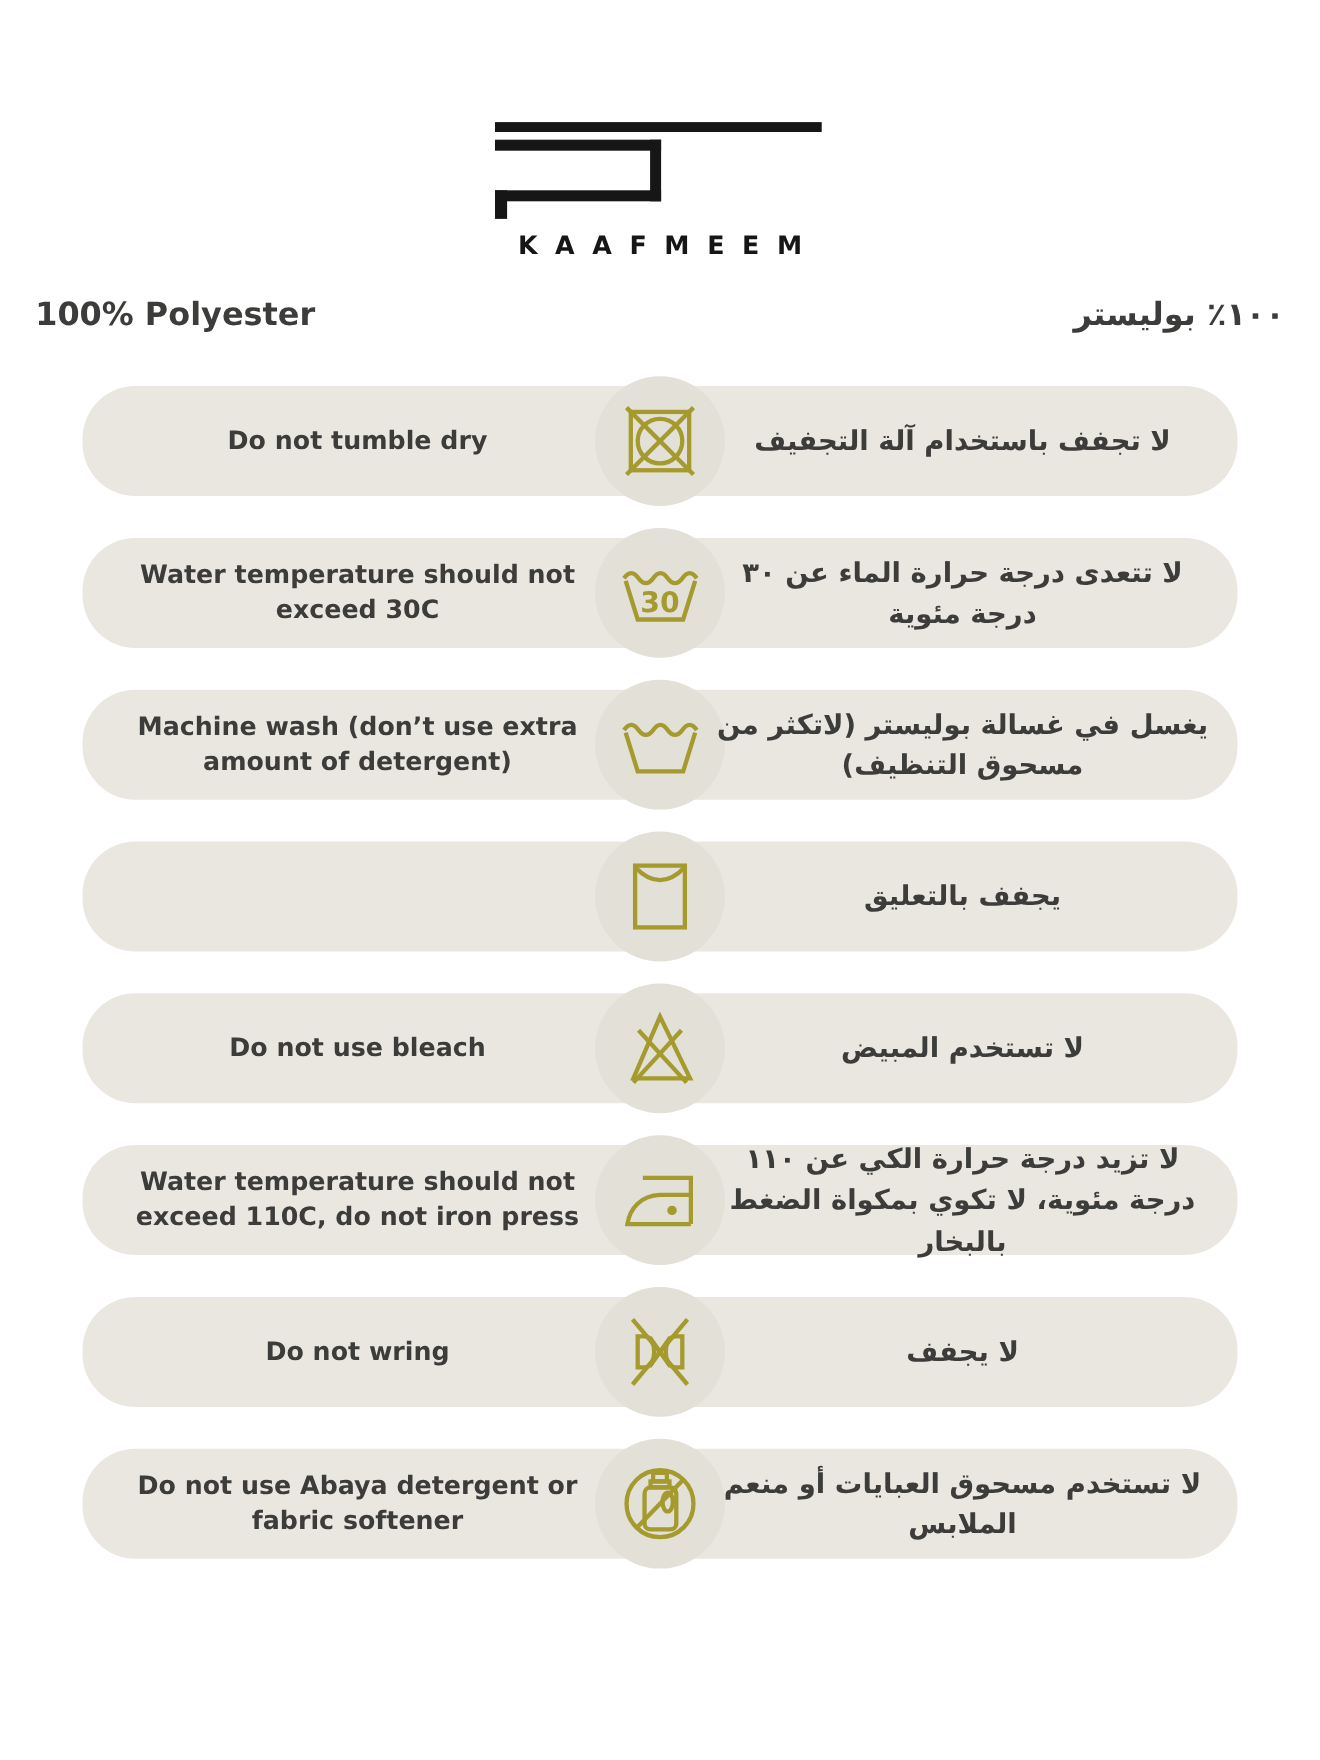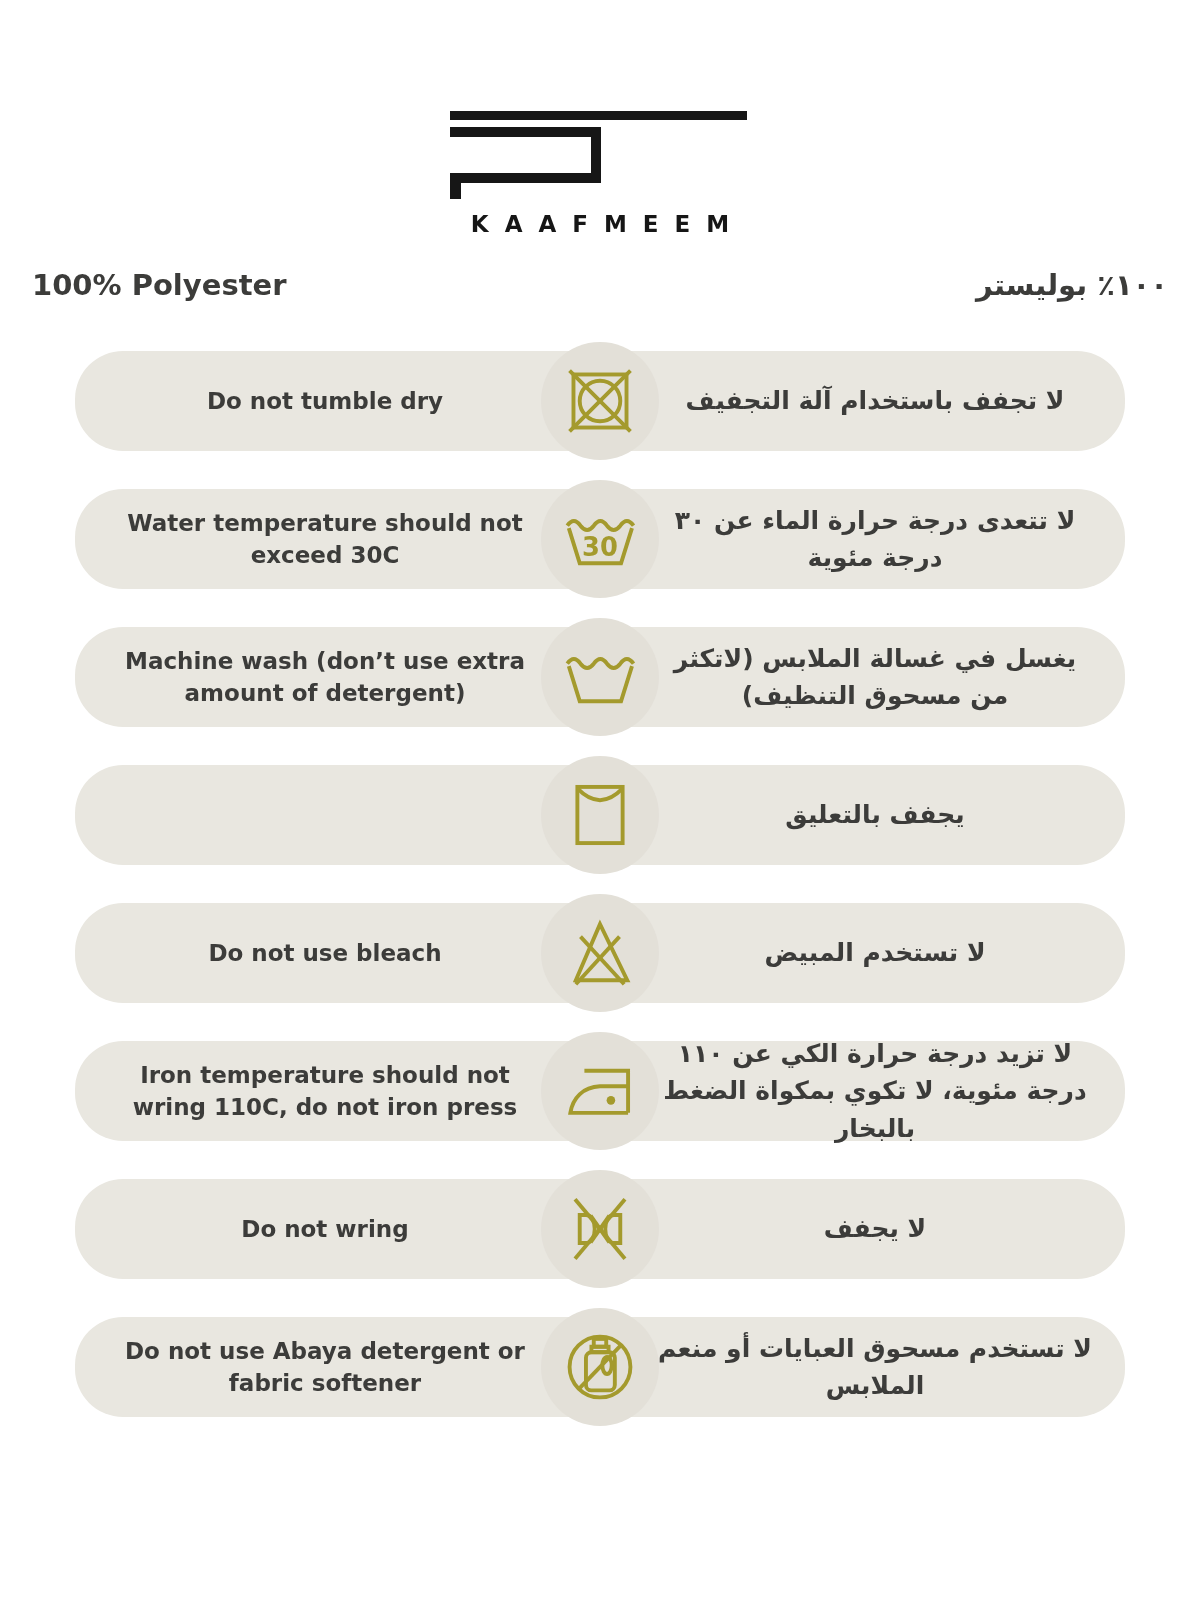--- a/index.html
+++ b/index.html
@@ -133,21 +133,21 @@
 
     <div class="row">
       <div class="pill"></div>
       <div class="en-text">Machine wash (don’t use extra amount of detergent)</div>
       <div class="icon-circle">
         <svg class="care-icon" viewBox="0 0 100 100">
           <path class="st" d="M8,33 q8.5,-12 17,0 q8.5,11 17,0 q8.5,-12 17,0 q8.5,11 17,0 q8.5,-12 17,0"></path>
           <path class="st" d="M10,36 L24,81 L77,81 L91,36"></path>
         </svg>
       </div>
-      <div class="ar-text" lang="ar" dir="rtl">يغسل في غسالة الملابس (لاتكثر من مسحوق التنظيف)</div>
+      <div class="ar-text" lang="ar" dir="rtl">يغسل في غسالة بوليستر (لاتكثر من مسحوق التنظيف)</div>
     </div>
 
     <div class="row">
       <div class="pill"></div>
       <div class="icon-circle">
         <svg class="care-icon" viewBox="0 0 100 100">
           <rect class="st" x="21" y="14" width="58" height="72"></rect>
           <path class="st" d="M21,16 Q50,46 79,16"></path>
         </svg>
       </div>
@@ -162,21 +162,21 @@
           <path class="st" d="M50,13 L19,85 L85,85 Z"></path>
           <line class="st" x1="25" y1="29" x2="81" y2="90"></line>
           <line class="st" x1="75" y1="29" x2="19" y2="90"></line>
         </svg>
       </div>
       <div class="ar-text" lang="ar" dir="rtl">لا تستخدم المبيض</div>
     </div>
 
     <div class="row">
       <div class="pill"></div>
-      <div class="en-text">Iron temperature should not wring 110C, do not iron press</div>
+      <div class="en-text">Water temperature should not exceed 110C, do not iron press</div>
       <div class="icon-circle">
         <svg class="care-icon" viewBox="0 0 100 100">
           <path class="st" d="M30,24 H86 V78"></path>
           <path class="st" d="M86,78 H12 C15,59 28,45 50,44 H86"></path>
           <circle class="fill" cx="64" cy="62" r="5.5"></circle>
         </svg>
       </div>
       <div class="ar-text" lang="ar" dir="rtl">لا تزيد درجة حرارة الكي عن ١١٠ درجة مئوية، لا تكوي بمكواة الضغط بالبخار</div>
     </div>
 

